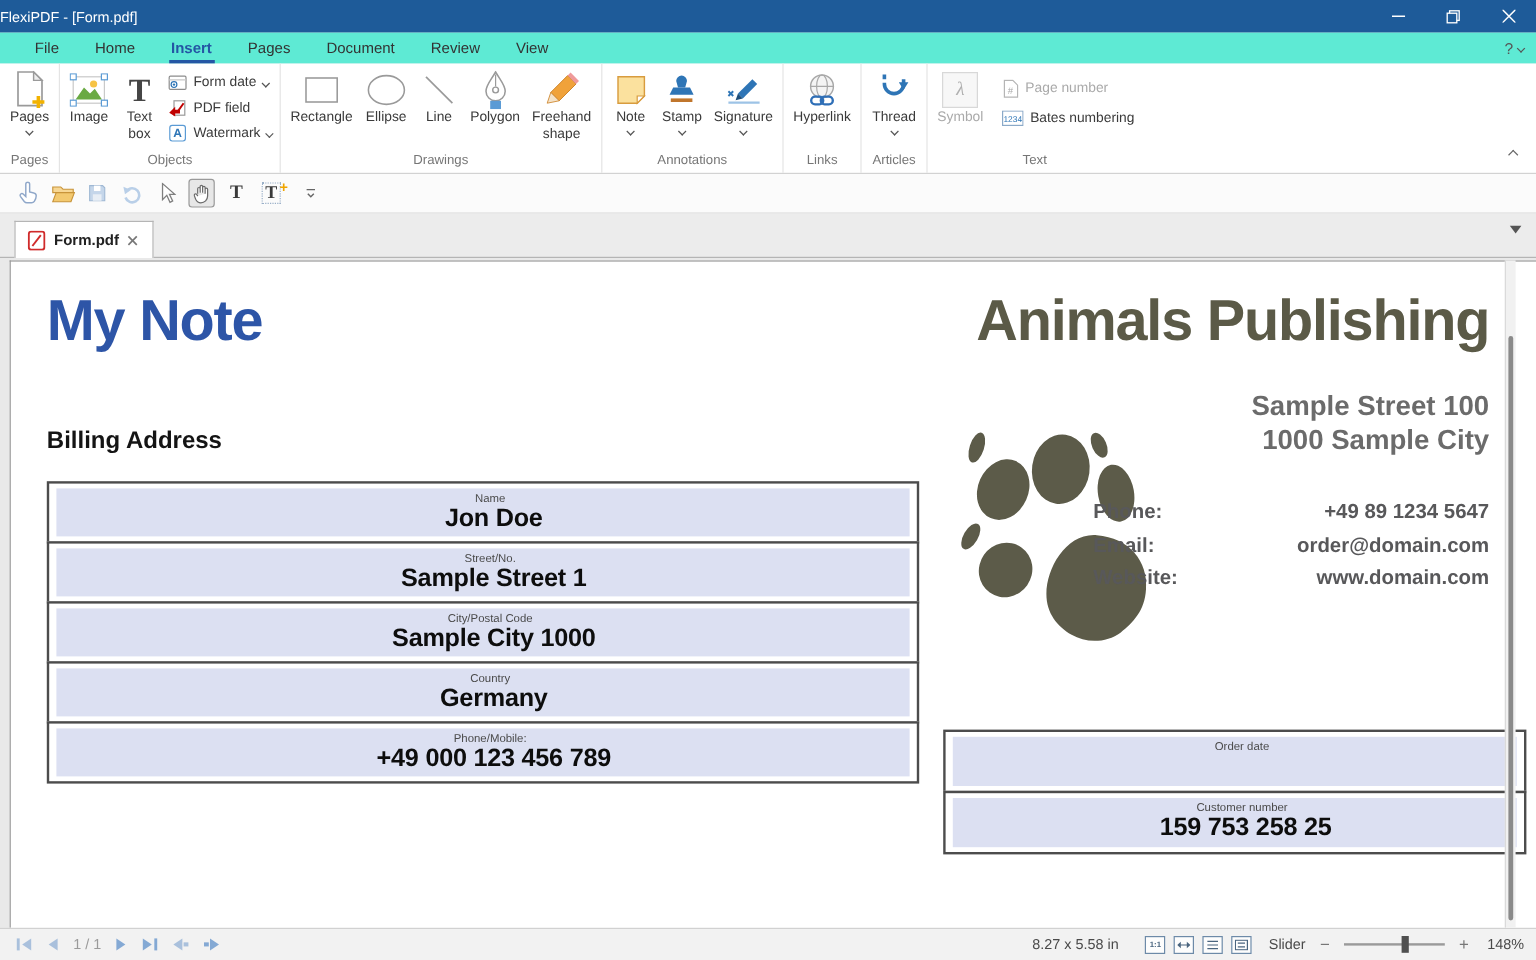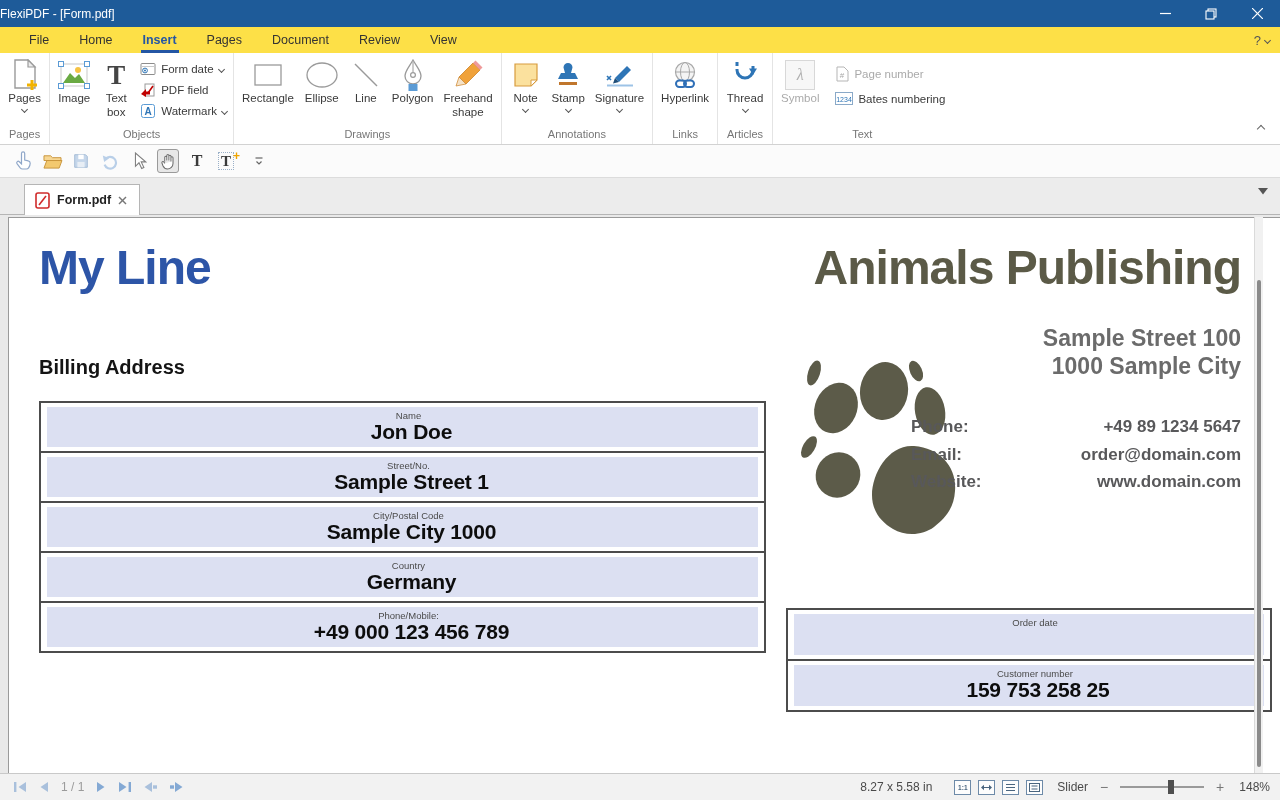--- a/index.html
+++ b/index.html
@@ -7,21 +7,21 @@
     font-family:"Liberation Sans", sans-serif; background:#f0f0f0; }
 
   
   .titlebar { height:27px; background:#1e5b99; display:flex; align-items:center; position:relative; }
   .titlebar .title { position:absolute; left:0; right:0; text-align:left; color:#fff; font-size:12px; }
   .wincontrols { margin-left:auto; display:flex; height:100%; z-index:2; }
   .winbtn { width:46px; height:100%; display:flex; align-items:center; justify-content:center; }
   .winbtn svg { display:block; }
 
   
-  .menubar { height:26px; background:#fde047; display:flex; align-items:stretch; padding-left:14px; font-size:12.5px; color:#333; }
+  .menubar { height:26px; background:#5eead4; display:flex; align-items:stretch; padding-left:14px; font-size:12.5px; color:#333; }
   .menuitem { padding:0 15px; display:flex; align-items:center; position:relative; }
   .menuitem.active { color:#2456a4; font-weight:bold; }
   .menuitem.active::after { content:""; position:absolute; left:13px; right:13px; bottom:0; height:3px; background:#2456a4; }
   .helpbox { margin-left:auto; margin-right:10px; display:flex; align-items:center; gap:4px; color:#555; font-size:13px; }
 
   
   .ribbon { height:92px; background:#fff; border-bottom:1px solid #d2d2d2; display:flex; align-items:stretch; position:relative; }
   .rgroup { display:flex; flex-direction:column; border-right:1px solid #e4e4e4; padding:3px 3px 0; }
   .rgroup-content { flex:1; display:flex; align-items:flex-start; justify-content:center; }
   .rgroup-caption { text-align:center; font-size:11px; color:#767676; padding:1px 6px 4px; white-space:nowrap; }
@@ -40,21 +40,21 @@
   
   .qtoolbar { height:33px; background:#fbfbfb; border-bottom:1px solid #dcdcdc; display:flex; align-items:center; gap:7px; padding-left:12px; }
   .qbtn { width:22px; height:24px; display:flex; align-items:center; justify-content:center; }
   .qbtn.activebox { border:1px solid #9a9a9a; border-radius:3px; background:#e7e7e7; }
   .ttool { font-family:"Liberation Serif", serif; font-weight:bold; font-size:16px; color:#3a3a3a; }
   .tplus { position:relative; font-family:"Liberation Serif", serif; font-weight:bold; font-size:15px; color:#3a3a3a;
     border:1px dotted #9ab0c8; padding:0 2px; line-height:16px; }
   .tplus .plus { position:absolute; right:-7px; top:-5px; color:#f0a500; font-size:12px; font-weight:bold; font-family:"Liberation Sans",sans-serif; }
 
   
-  .tabbar { height:37px; background:#ececec; border-bottom:1px solid #b5b5b5; display:flex; align-items:flex-end; padding-left:24px; position:relative; }
+  .tabbar { height:37px; background:#ececec; border-bottom:1px solid #b5b5b5; display:flex; align-items:flex-end; padding-left:12px; position:relative; }
   .doctab { height:31px; background:#fff; border:1px solid #b5b5b5; border-bottom:none; display:flex; align-items:center; gap:7px; padding:0 12px 0 10px; margin-bottom:-1px; }
   .doctab .lbl { font-size:12.5px; font-weight:bold; color:#222; }
   .tab-dd { position:absolute; right:12px; top:10px; }
 
   
   .viewport { height:558px; background:#e9e9e9; position:relative; }
   .pdf-page { position:absolute; left:8px; top:2px; right:0; bottom:0; background:#fff;
     border-left:1px solid #9a9a9a; border-top:1px solid #9a9a9a; overflow:hidden; }
   .order-title { position:absolute; left:30px; top:22px; font-size:48px; font-weight:bold; color:#2d55a7; letter-spacing:-1px; }
   .company-name { position:absolute; right:39px; top:22px; font-size:48px; font-weight:bold; color:#5b5a47; letter-spacing:-1px; }
@@ -444,21 +444,21 @@
       </svg>
   </div>
   <svg class="tab-dd" width="10" height="7" viewBox="0 0 10 7">
       <polygon points="0,0 10,0 5,6.5" fill="#555"></polygon>
     </svg>
 </div>
 
 <div class="viewport">
   <div class="pdf-page">
 
-    <div class="order-title">My Line</div>
+    <div class="order-title">My Note</div>
     <div class="company-name">Animals Publishing</div>
     <div class="section-title">Billing Address</div>
 
     <div class="fieldset fs-left">
       <div class="frow h52">
           <div class="ffield">
         <div class="flabel">Name</div>
         <div class="fvalue">Jon Doe</div>
       </div>
         </div>

